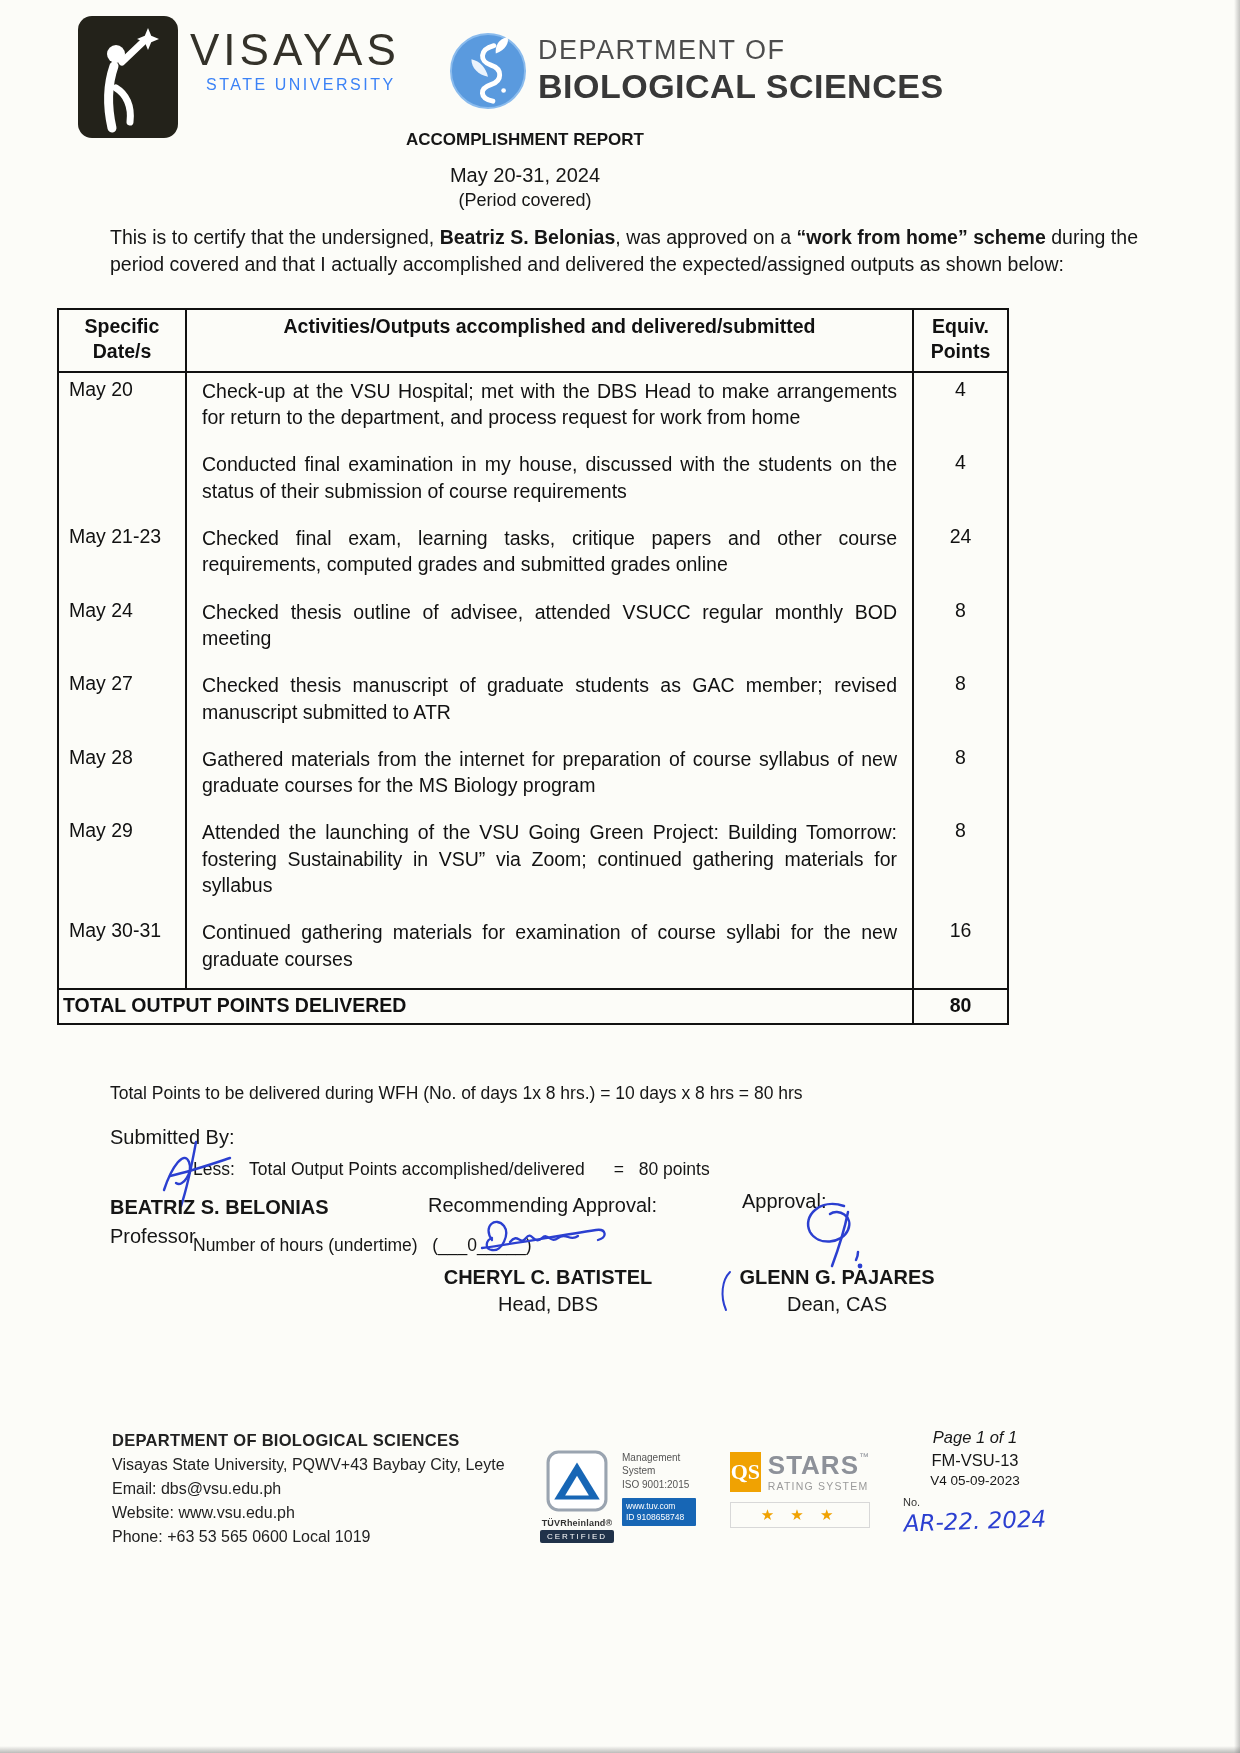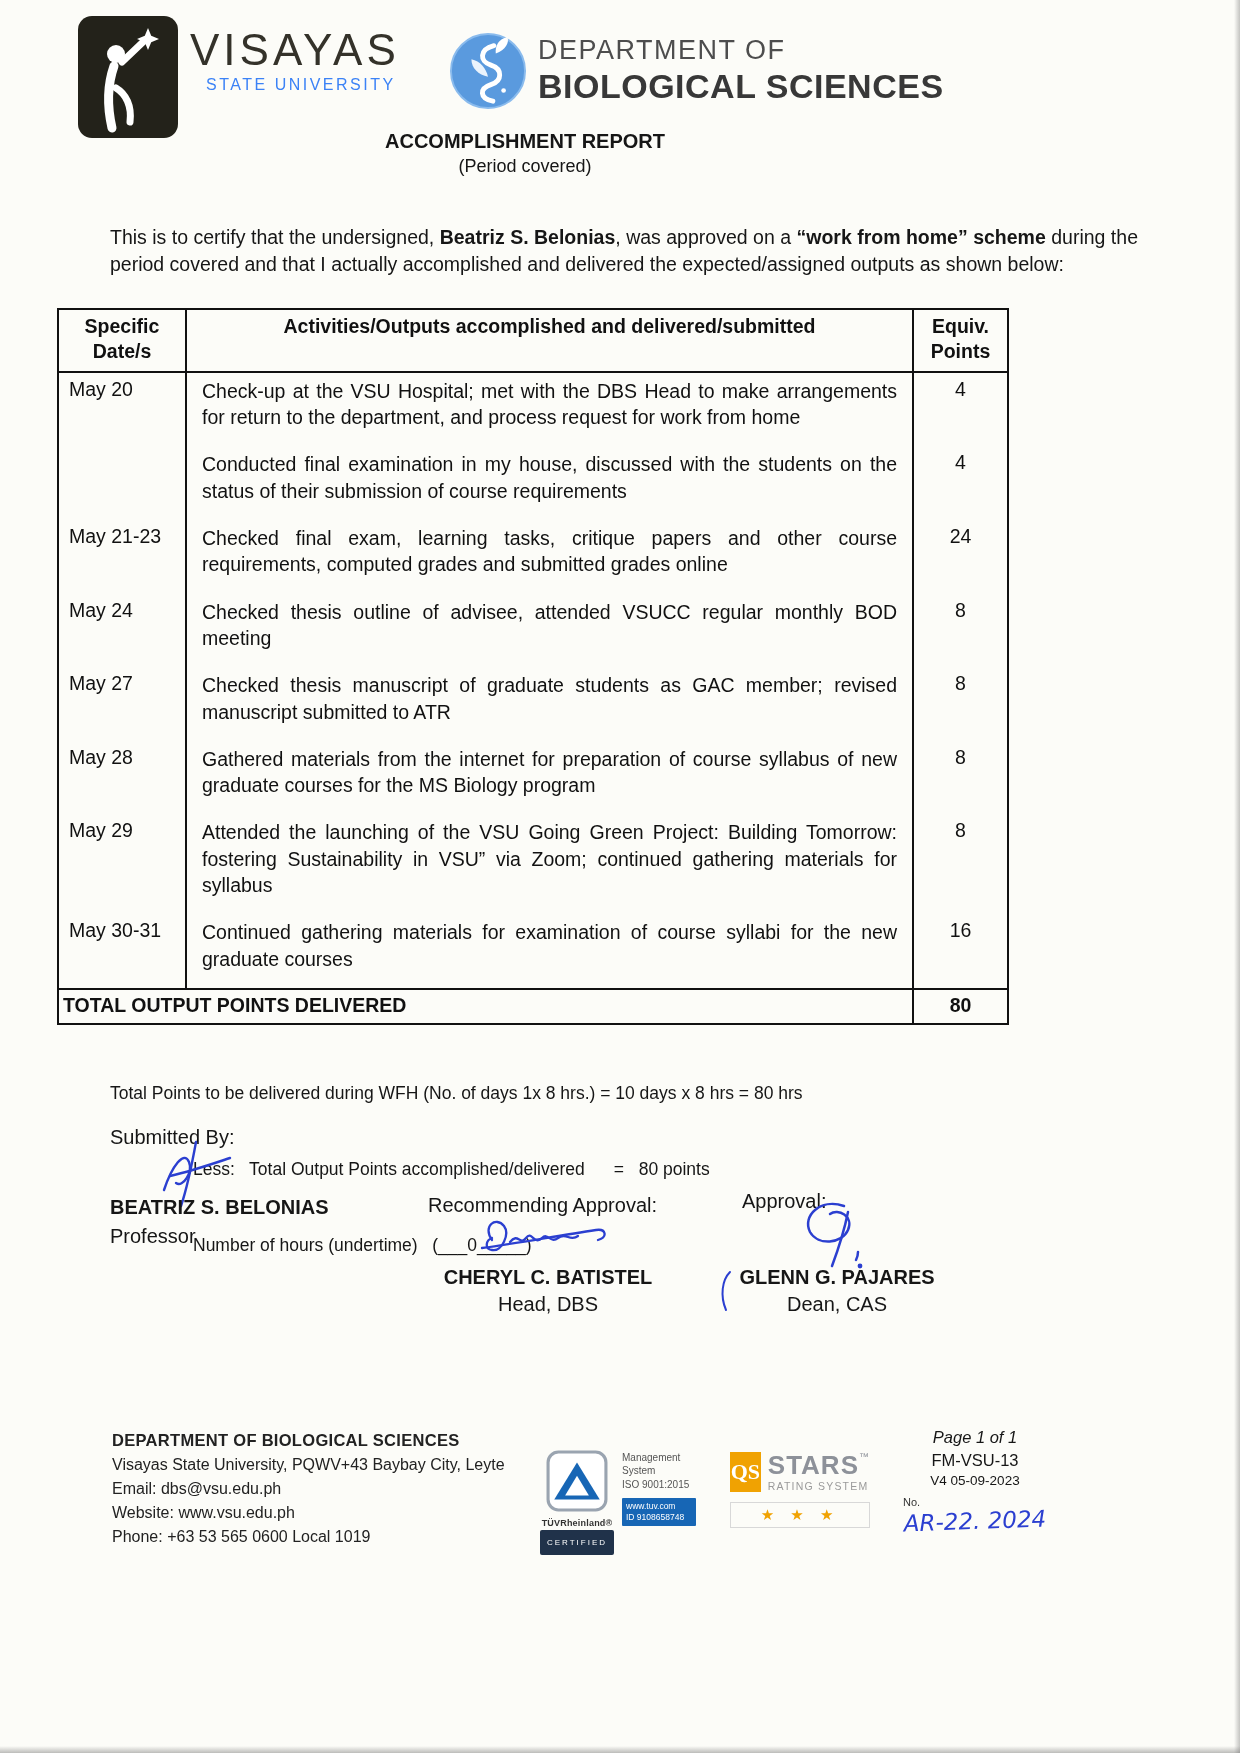--- a/index.html
+++ b/index.html
@@ -12,21 +12,21 @@
   .vsu-text{left:190px;top:28px}
   .vsu-wordmark{font-size:44px;letter-spacing:4px;color:#34322a;font-weight:400;line-height:1}
   .vsu-sub{font-size:16px;letter-spacing:2.5px;color:#3b82f6;margin-top:4px;margin-left:16px}
   .dbs-logo{left:449px;top:32px;width:78px;height:78px}
   .dbs-text{left:538px;top:36px}
   .dept1{font-size:27px;letter-spacing:1.5px;color:#4d4d4d;line-height:1.1}
   .dept2{font-size:34px;font-weight:700;letter-spacing:.5px;color:#383838;margin-top:2px;line-height:1.1}
 
   
   .title-block{left:0;top:130px;width:1050px;text-align:center}
-  .title-report{font-size:20px;font-weight:700}
+  .title-report{font-size:17px;font-weight:700}
   .title-period{font-size:20px;margin-top:14px}
   .title-caption{font-size:18px;margin-top:3px}
 
   
   .intro{left:110px;top:224px;width:1028px;font-size:19.5px;line-height:1.4;text-align:justify}
   .intro b{font-weight:700}
 
   
   table.report{position:absolute;left:57px;top:308px;width:950px;border-collapse:collapse;font-size:19.5px;color:#111;table-layout:fixed}
   .report col.c-date{width:128px}
@@ -62,21 +62,21 @@
   .approval-block{left:732px;top:1266px;width:210px;text-align:center;font-size:20px}
   .approval-block .name{font-weight:700}
   .approval-block .role{margin-top:4px}
   .stray-mark{left:714px;top:1268px;width:22px;height:46px}
 
   
   .foot-left{left:112px;top:1428px;font-size:16px;line-height:1.5;color:#222}
   .foot-dept{font-weight:700;font-size:16.5px;letter-spacing:.3px}
   .tuv-block{left:540px;top:1450px;width:74px;text-align:center}
   .tuv-brand{font-size:9px;font-weight:700;color:#333;margin-top:2px;letter-spacing:.2px}
-  .tuv-cert{background:#20324a;color:#fff;font-size:8px;letter-spacing:2px;padding:8px 0;margin-top:2px;border-radius:2px}
+  .tuv-cert{background:#20324a;color:#fff;font-size:8px;letter-spacing:2px;padding:2px 0;margin-top:2px;border-radius:2px}
   .tuv-side{left:622px;top:1452px;width:74px}
   .tuv-sys{font-size:10px;color:#555;line-height:1.25}
   .tuv-iso{font-size:10px;color:#555;margin-top:2px}
   .tuv-idbox{background:#1766b5;color:#fff;font-size:8.5px;line-height:1.3;padding:3px 4px;margin-top:8px;border-radius:1px}
   .qs-block{left:730px;top:1452px;width:140px}
   .qs-top{display:flex;align-items:center}
   .qs-square{width:40px;height:40px;background:#f0a202;color:#fff;font-weight:700;font-size:22px;display:flex;align-items:center;justify-content:center;font-family:"Liberation Serif",serif}
   .qs-right{margin-left:7px}
   .qs-stars{font-size:26px;font-weight:700;color:#8d9199;letter-spacing:1px;line-height:1}
   .qs-stars .tm{font-size:10px;vertical-align:top;font-weight:400}
@@ -122,20 +122,21 @@
       <circle cx="56" cy="60" r="2.4" fill="#fff"></circle>
     </svg>
   </div>
   <div class="abs dbs-text">
     <div class="dept1">DEPARTMENT OF</div>
     <div class="dept2">BIOLOGICAL SCIENCES</div>
   </div>
 
   <div class="abs title-block">
     <div class="title-report">ACCOMPLISHMENT REPORT</div>
+    <div class="title-period">May 20-31, 2024</div>
     <div class="title-caption">(Period covered)</div>
   </div>
 
   <div class="abs intro"><span>This is to certify that the undersigned, </span><b>Beatriz S. Belonias</b><span>, was approved on a </span><b>“work from home” scheme</b><span> during the period covered and that I actually accomplished and delivered the expected/assigned outputs as shown below:</span></div>
 
   <table class="report">
     <colgroup>
         <col class="c-date">
         <col class="c-act">
         <col class="c-pts">

